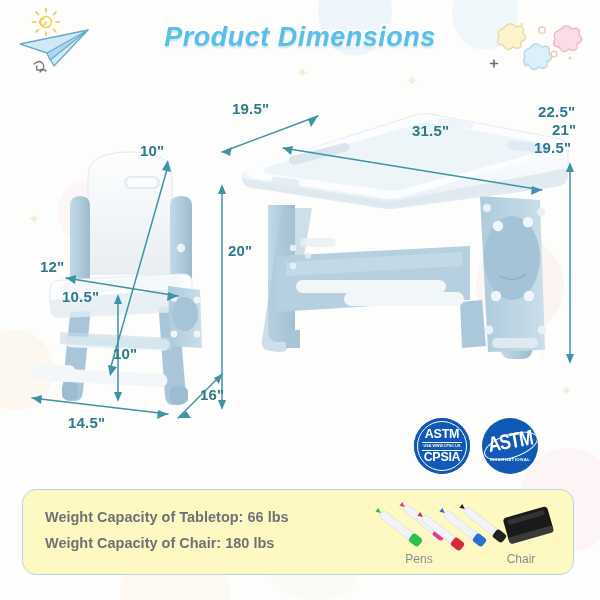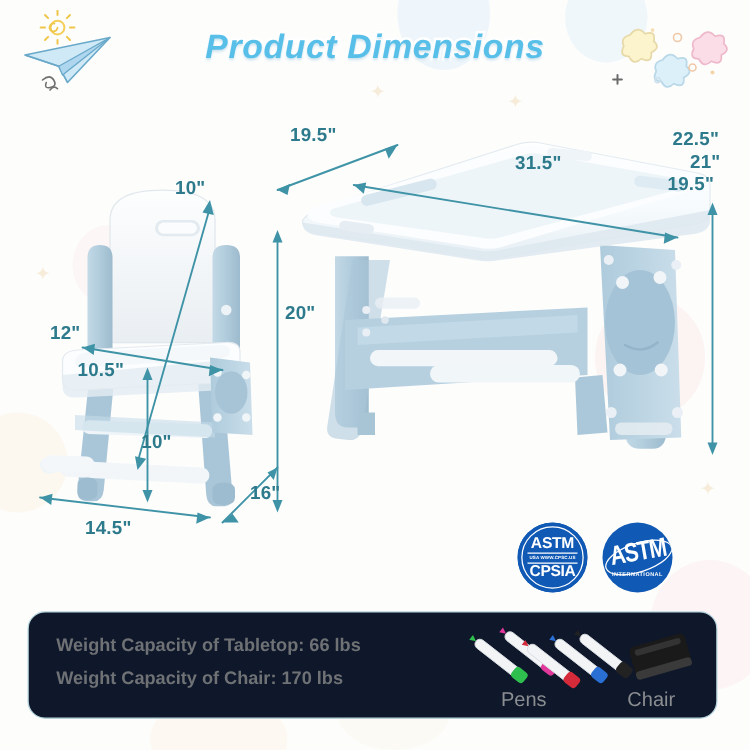--- a/index.html
+++ b/index.html
@@ -112,31 +112,31 @@
   .badge-astm .orbit {
     position: absolute; left: 1px; top: 16px; width: 54px; height: 22px;
     border: 1.8px solid #ffffff; border-radius: 50%;
     transform: rotate(-18deg);
   }
 
   
   .panel {
     position: absolute; left: 22px; top: 489px; width: 552px; height: 86px;
     border: 1.6px solid #b7d5dd; border-radius: 14px;
-    background: #0f172a;
+    background: #fef9c3;
     box-sizing: border-box;
   }
   .cap-lines { position: absolute; left: 22px; top: 14px; }
   .cap-line {
     color: #6f7275; font-size: 14.5px; font-weight: 700;
     line-height: 26px; white-space: nowrap;
   }
   .supplies { position: absolute; left: 352px; top: 4px; width: 196px; height: 78px; }
   .supply-label {
-    position: absolute; color: #8b8e91; font-size: 16px; font-weight: 400;
+    position: absolute; color: #8b8e91; font-size: 12px; font-weight: 400;
     text-align: center; width: 80px;
   }
   .lbl-pens   { left: 4px;   top: 58px; }
   .lbl-eraser { left: 106px; top: 58px; }
 </style>
 </head>
 <body>
 
 <div id="page">
 
@@ -370,21 +370,21 @@
     <div class="badge badge-astm">
       <div class="orbit"></div>
       <div class="astm-txt">ASTM</div>
       <div class="astm-sub">INTERNATIONAL</div>
     </div>
   </div>
 
   <div class="panel">
     <div class="cap-lines">
       <div class="cap-line">Weight Capacity of Tabletop: 66 lbs</div>
-      <div class="cap-line">Weight Capacity of Chair: 170 lbs</div>
+      <div class="cap-line">Weight Capacity of Chair: 180 lbs</div>
     </div>
 
     <div class="supplies">
       <svg width="196" height="60" viewBox="0 0 196 60">
 
         <g>
           <g transform="rotate(38 20 30)">
             <rect x="2" y="26" width="46" height="8" rx="4" fill="#f2f4f6" stroke="#d8dde2" stroke-width=".7"></rect>
             <rect x="40" y="25" width="12" height="10" rx="3" fill="#2fbf4f"></rect>
             <path d="M2 30 l-5 -2.4 l0 4.8 Z" fill="#2fbf4f"></path>

